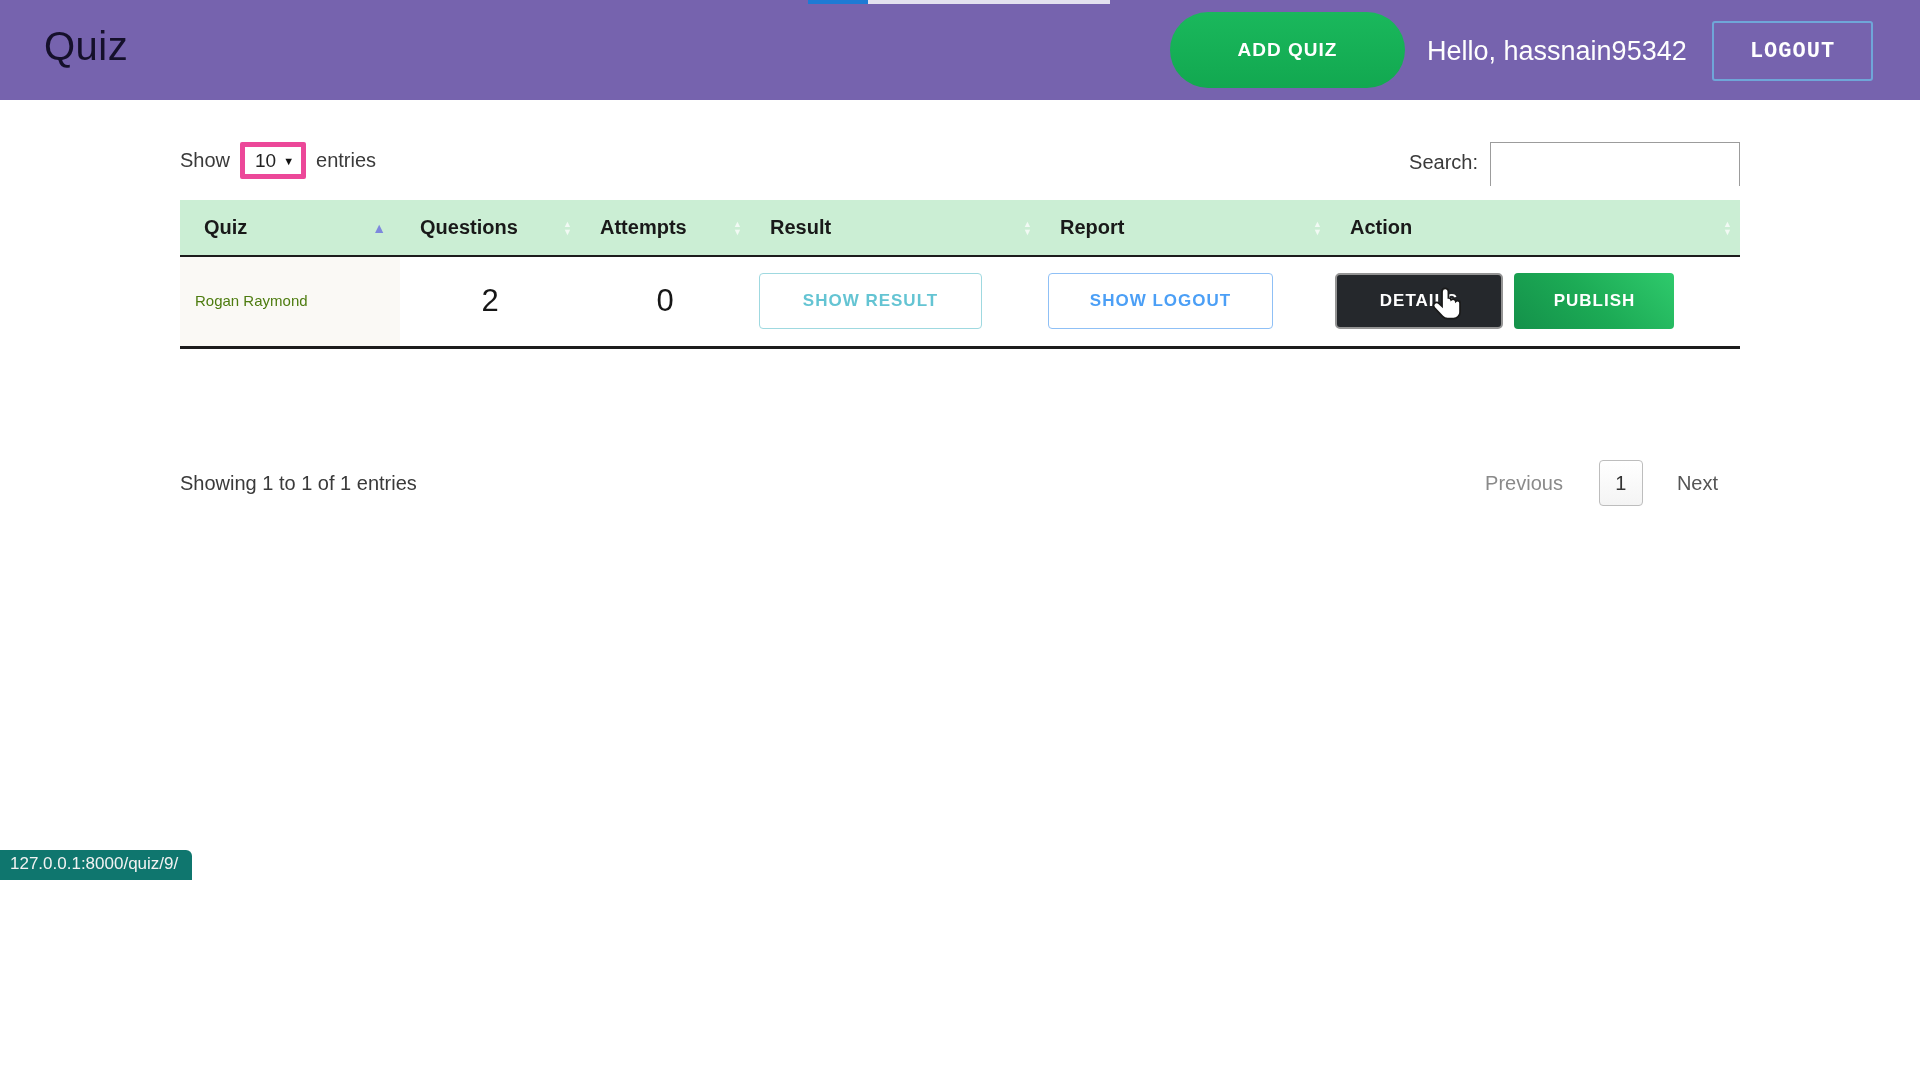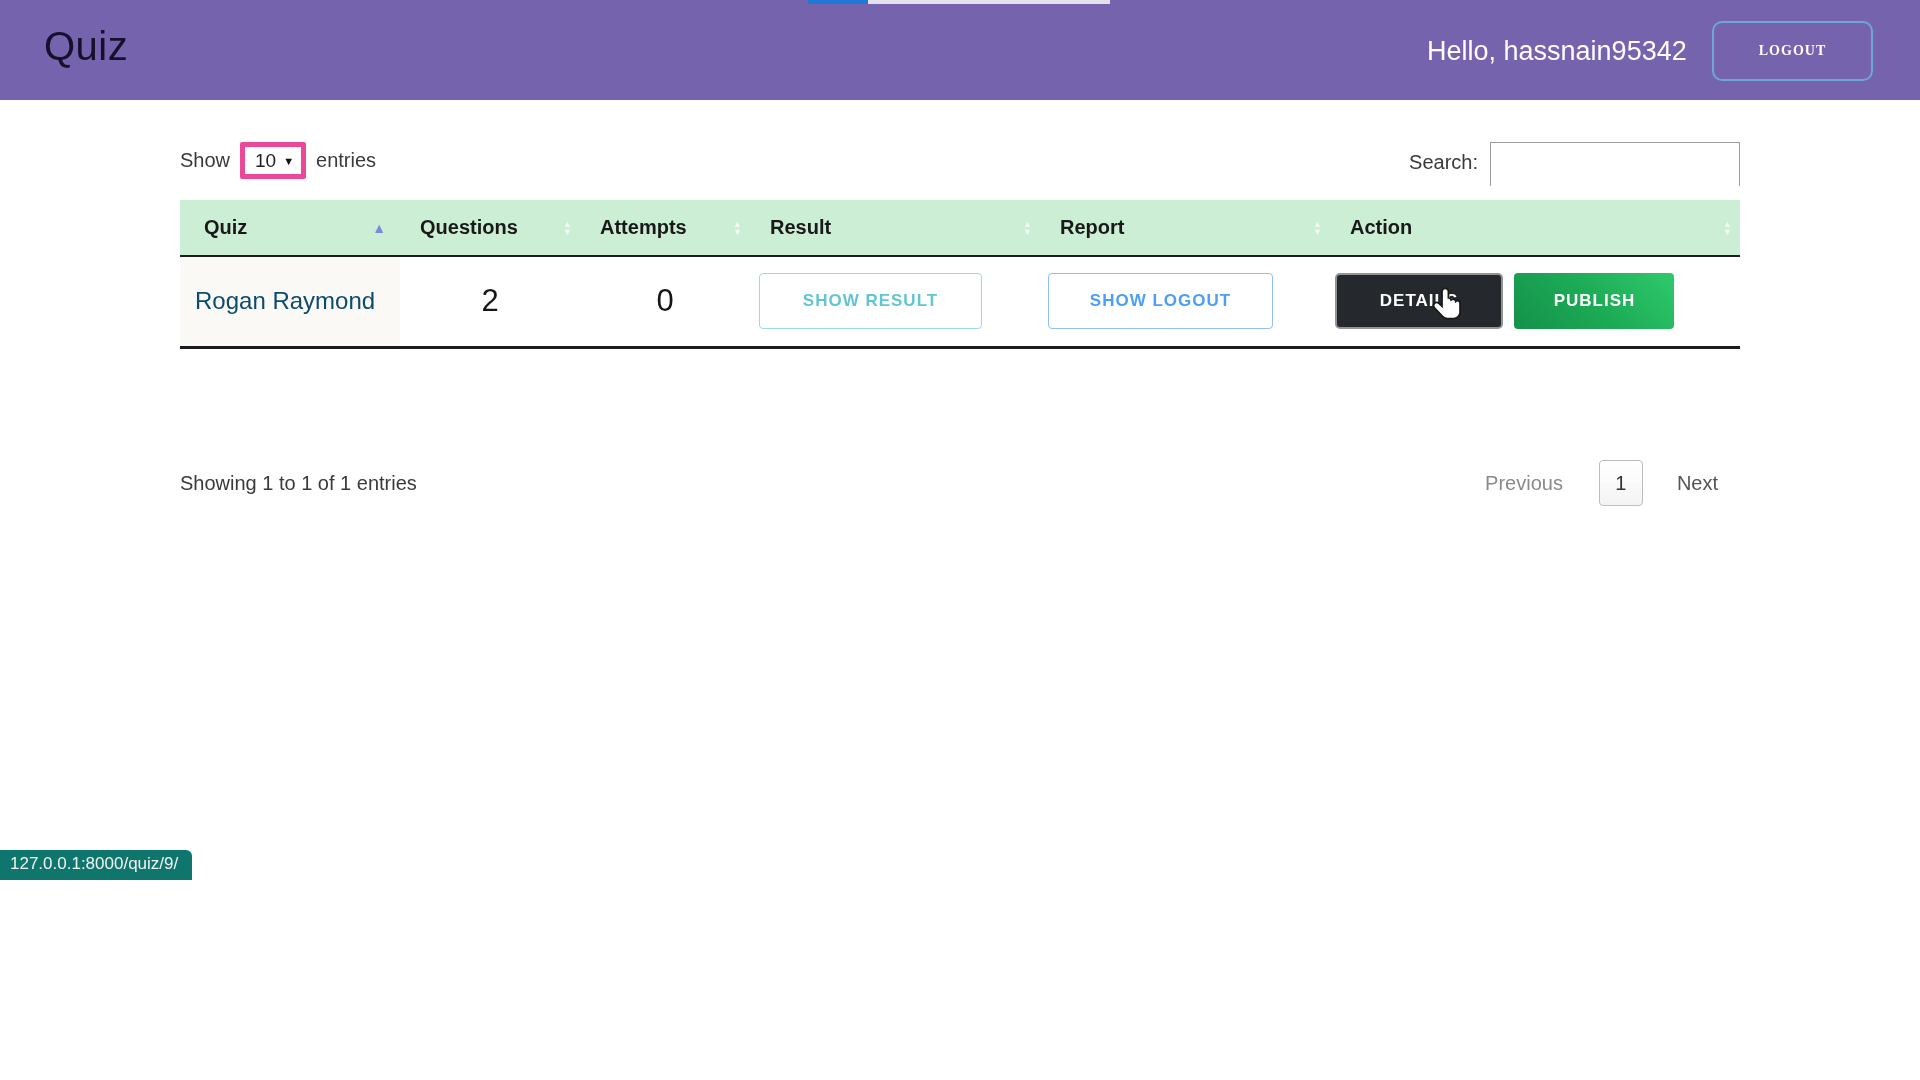--- a/index.html
+++ b/index.html
@@ -12,21 +12,21 @@
   .strip.track { left:868px; width:242px; background:#e3e1ef; z-index:5; }
 
   
   .header { position:absolute; top:0; left:0; width:1920px; height:100px; background:#7663ae; }
   .page-title { position:absolute; left:44px; top:24px; font-size:40px; font-weight:400; color:#15102b; letter-spacing:0.5px; }
   .add-quiz-btn { position:absolute; left:1170px; top:12px; width:235px; height:76px; border:none; border-radius:38px;
     background:linear-gradient(180deg,#1ab85c 0%,#12a850 100%); color:#fff; font-family:inherit;
     font-size:19px; font-weight:bold; letter-spacing:1px; cursor:pointer; }
   .greeting { position:absolute; left:1427px; top:36px; font-size:27px; color:#fefefe; white-space:nowrap; }
   .logout-btn { position:absolute; left:1712px; top:21px; width:161px; height:60px; background:transparent;
-    border:2px solid #6fa6d8; border-radius:10px; color:#fff; font-family:Liberation Serif, serif; font-size:14px; font-weight:bold; letter-spacing:1px; cursor:pointer; }
+    border:2px solid #6fa6d8; border-radius:3px; color:#fff; font-family:Liberation Mono, monospace; font-size:22px; font-weight:bold; letter-spacing:1px; cursor:pointer; }
 
   
   .main { position:absolute; left:180px; top:100px; width:1560px; }
 
   .controls { position:relative; height:100px; }
   .show-group { position:absolute; left:0; top:42px; display:flex; align-items:center; font-size:20px; color:#3a3a3a; }
   .entries-select { display:inline-flex; align-items:center; justify-content:space-between; width:66px; height:37px;
     border:5px solid #ec4899; border-radius:2px; margin:0 10px; padding:0 7px 0 10px; font-size:19px; color:#222; background:#fff; cursor:pointer; }
   .entries-select .caret { font-size:11px; color:#111; }
   .search-group { position:absolute; right:0; top:42px; display:flex; align-items:flex-start; }
@@ -37,21 +37,21 @@
   table.quiz-table { position:absolute; left:0; top:100px; width:1560px; border-collapse:collapse; table-layout:fixed; }
   thead tr { background:#cbeed4; height:56px; border-bottom:2px solid #1c1c1c; }
   th { text-align:left; padding-left:20px; font-size:20px; font-weight:bold; color:#191919; position:relative; }
   th.col-quiz { padding-left:24px; }
   .sort-asc { position:absolute; right:14px; top:50%; transform:translateY(-50%); font-size:14px; color:#7d88dd; }
   .sort-none { position:absolute; right:8px; top:50%; transform:translateY(-52%); display:flex; flex-direction:column;
     font-size:9px; line-height:8px; color:#ffffff; opacity:0.75; }
   tbody tr { height:91px; border-bottom:3px solid #1c1c1c; background:#fff; }
   td { vertical-align:middle; }
   td.cell-quiz { background:#faf9f5; padding-left:15px; }
-  .quiz-link { font-size:24px; color:#0c4a6e; text-decoration:none; }
+  .quiz-link { font-size:15px; color:#4d7c0f; text-decoration:none; }
   td.cell-num { text-align:center; font-size:31px; color:#161616; }
   td.cell-btn { padding-left:9px; }
   td.cell-report { padding-left:8px; }
   td.cell-action { padding-left:5px; white-space:nowrap; }
 
   .btn { font-family:inherit; font-weight:bold; letter-spacing:1px; font-size:17px; cursor:pointer; border-radius:4px; }
   .btn-show-result { width:223px; height:56px; background:#fff; border:1px solid #9fd9e0; color:#64c4d3; }
   .btn-show-report { width:225px; height:56px; background:#fff; border:1px solid #8fc0f6; color:#4b9ff6; }
   .btn-details { width:168px; height:56px; background:#25282c; border:2px solid #949494; border-radius:5px; color:#fff; margin-right:7px; }
   .btn-publish { width:160px; height:56px; border:none; color:#fff;
@@ -76,20 +76,21 @@
 </head>
 <body>
 
 <div class="stage">
 
   <div class="strip blue"></div>
   <div class="strip track"></div>
 
   <div class="header">
     <div class="page-title">Quiz</div>
+    <button class="add-quiz-btn">ADD QUIZ</button>
     <div class="greeting">Hello, hassnain95342</div>
     <button class="logout-btn">LOGOUT</button>
   </div>
 
   <div class="main">
 
     <div class="controls">
       <div class="show-group">
         <span>Show</span>
         <span class="entries-select">

